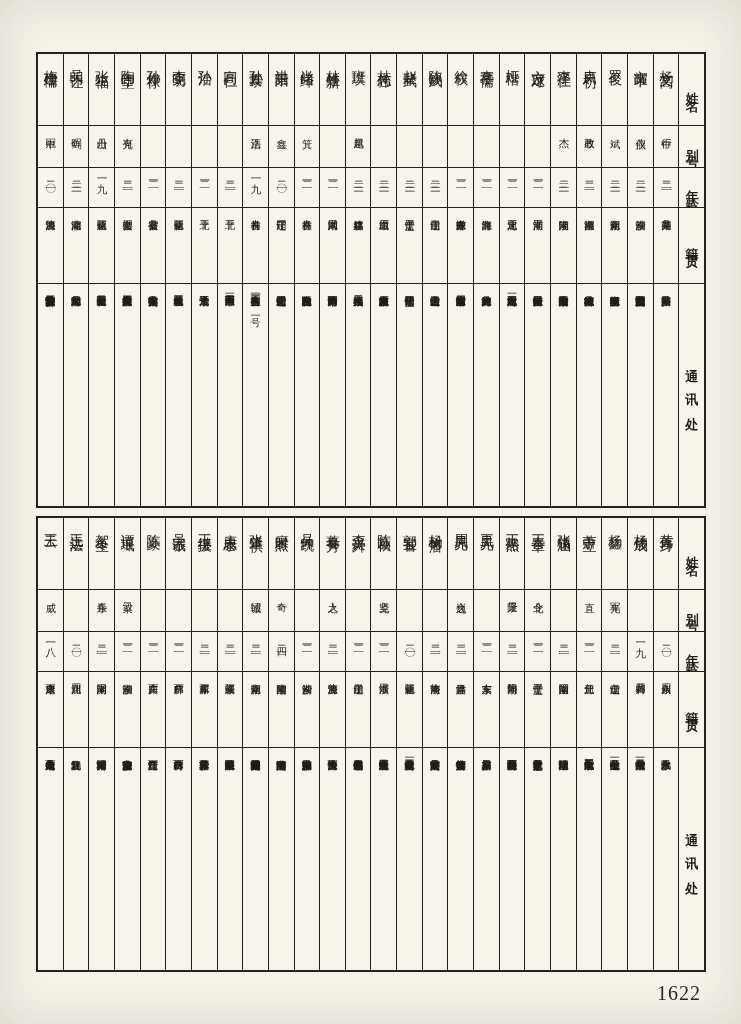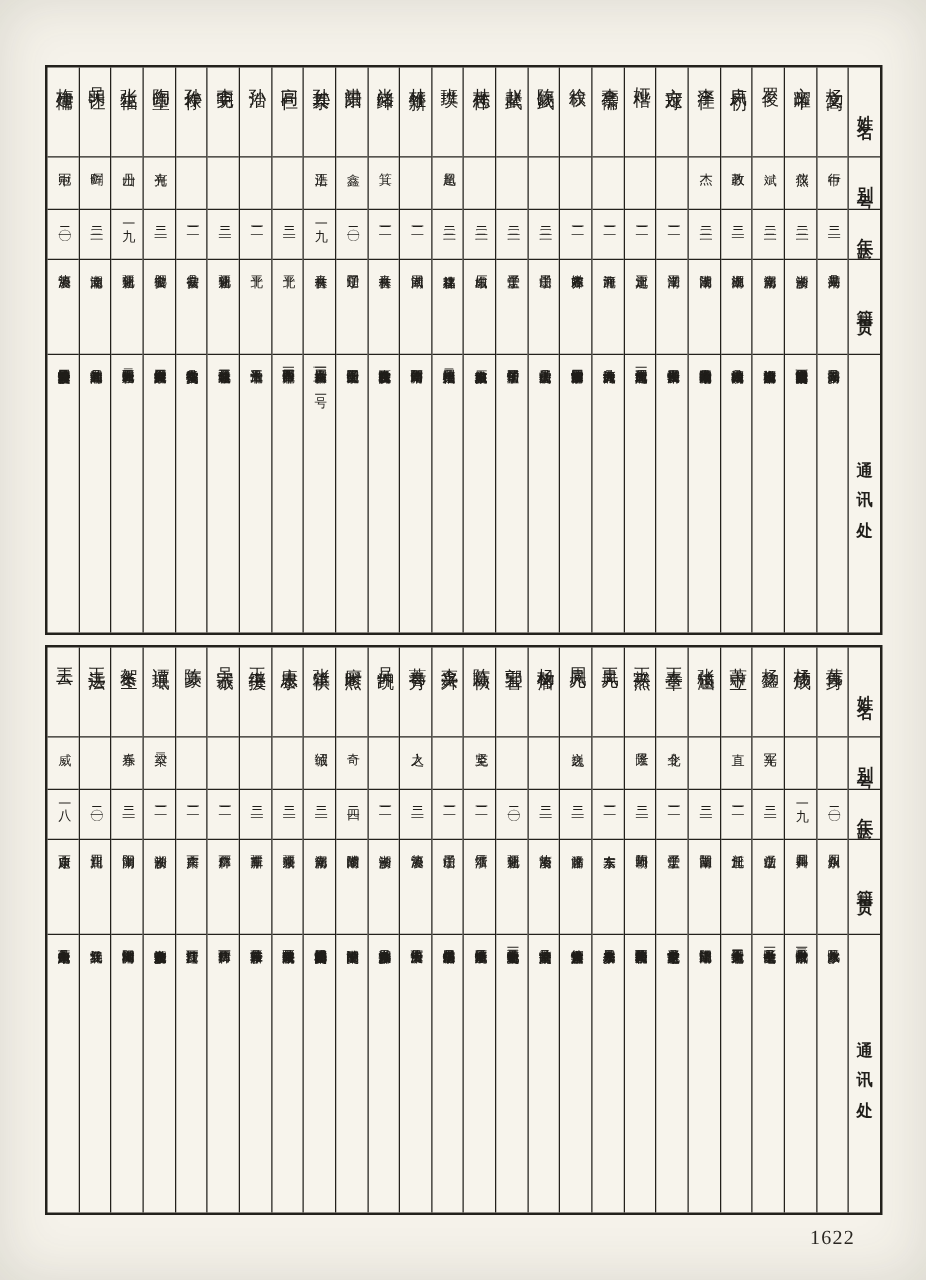--- a/index.html
+++ b/index.html
@@ -48,22 +48,22 @@
   .c-native{height:76px;}
   .c-native .vt{font-size:10px;line-height:11.5px;padding-top:4px;}
   .c-addr{height:222px;border-bottom:none;}
   .c-addr .vt{font-size:10px;line-height:11px;padding-top:4px;}
   
   .hdr .cell{align-items:center;}
   .hdr .vt{padding:0;font-size:13px;font-weight:600;}
   .hdr .hs{letter-spacing:.55em;}
   .hdr .hl{letter-spacing:1.9em;}
   .page-number{
-    position:absolute;right:57px;top:982px;
-    font-size:16px;letter-spacing:1px;color:#2a2722;
+    position:absolute;right:40px;top:982px;
+    font-size:20px;letter-spacing:1px;color:#2a2722;
   }
 </style>
 </head>
 <body>
 
 <div class="screen">
   <div class="page">
     <div class="sheet">
 
       <div class="dtable upper">

